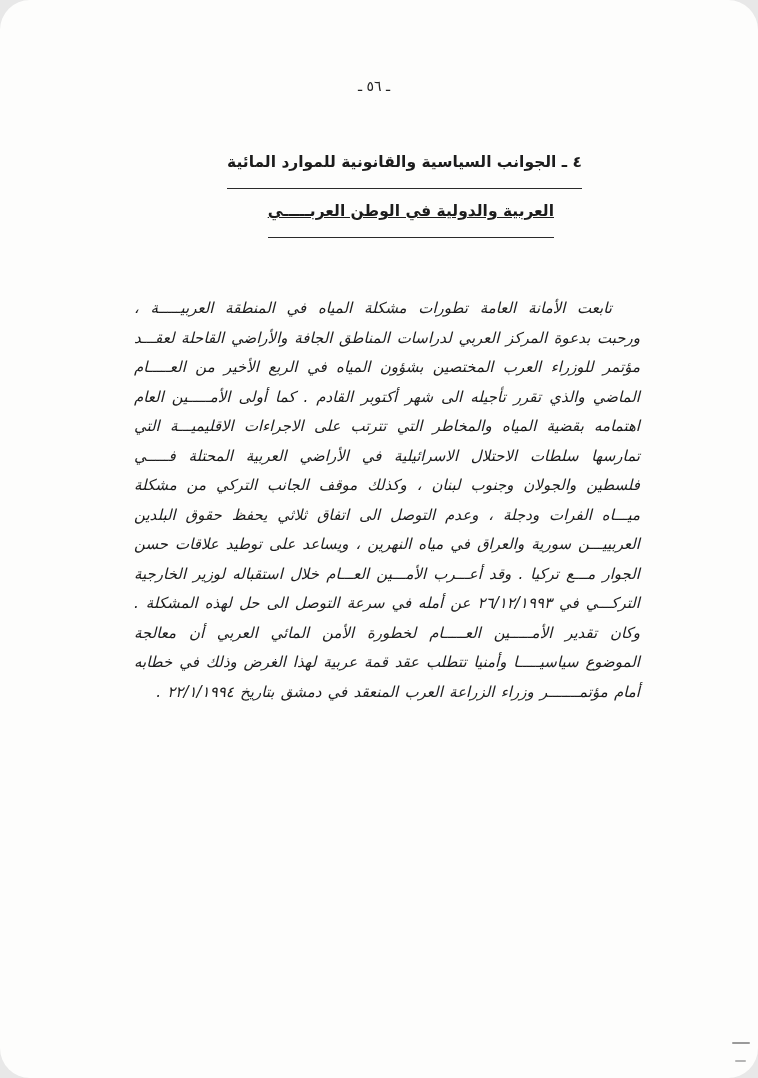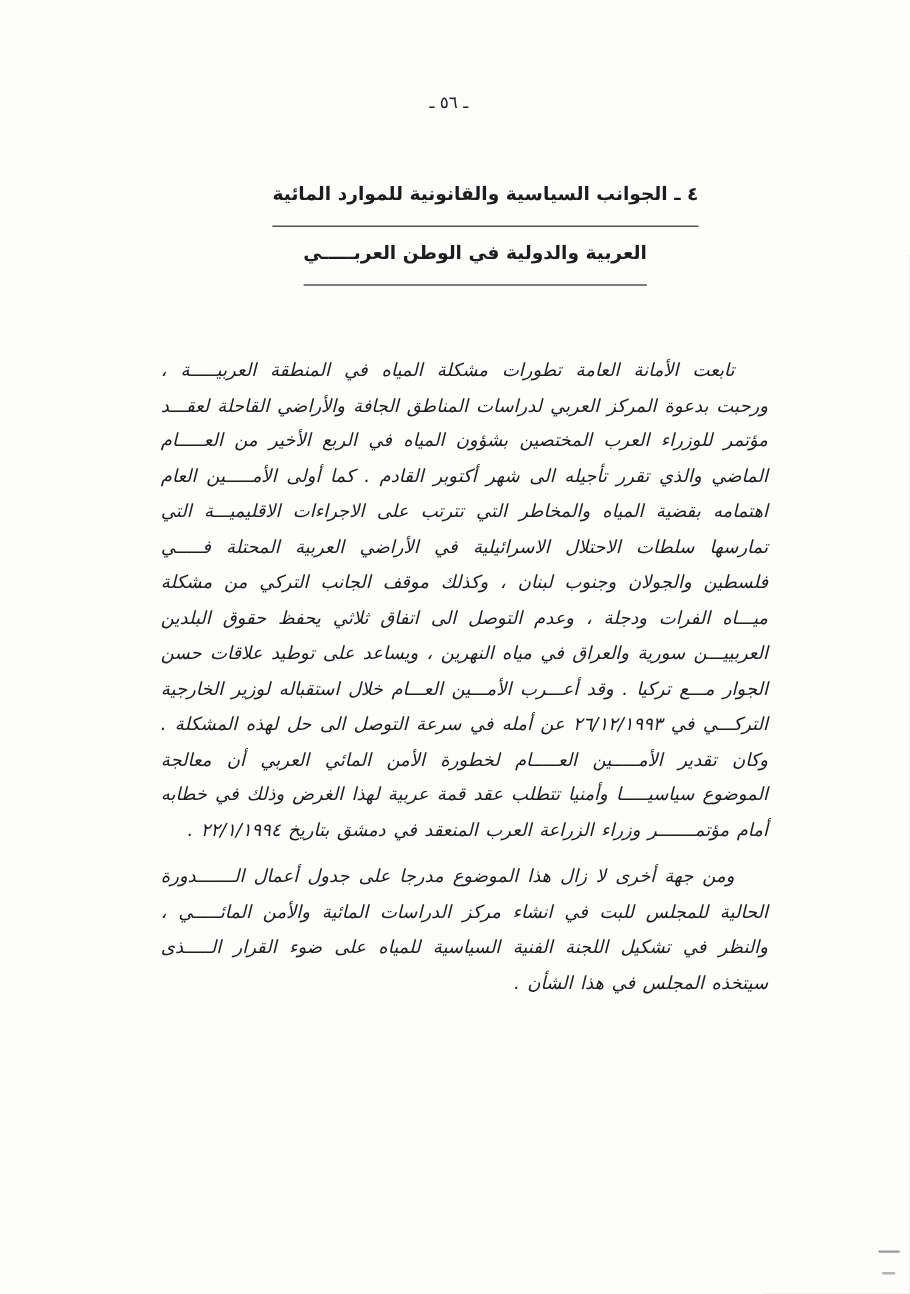--- a/index.html
+++ b/index.html
@@ -9,20 +9,21 @@
   }
   .sheet {
     position: relative;
     width: 758px;
     height: 1078px;
     margin: 0;
     background: #fdfdfc;
     font-family: "DejaVu Sans", sans-serif;
     color: #1c1c1c;
     overflow: hidden;
+    border-radius: 30px;
   }
   .page-number {
     position: absolute;
     top: 78px;
     left: 0;
     right: 10px;
     text-align: center;
     font-size: 14px;
     letter-spacing: 3px;
     color: #222;
@@ -42,21 +43,22 @@
     font-weight: 600;
     line-height: 20px;
   }
   .heading-line {
     display: inline-block;
     border-bottom: 1.5px solid #2a2a2a;
     padding-bottom: 16px;
     margin-bottom: 12px;
   }
   .heading-line-2 {
-    margin-right: 43px;
+    margin-right: 28px;
+    text-decoration: underline;
   }
   .para {
     font-size: 15px;
     line-height: 29.5px;
     text-align: justify;
     text-indent: 28px;
     margin: 0 0 9px 0;
     word-spacing: 1.5px;
     font-style: italic;
   }
@@ -88,20 +90,19 @@
   <div class="content">
 
     <div class="heading">
       <span class="heading-line">٤ ـ  الجوانب السياسية والقانونية للموارد المائية</span>
       <br>
       <span class="heading-line heading-line-2">العربية والدولية في الوطن العربـــــي</span>
     </div>
 
     <p class="para">تابعت الأمانة العامة تطورات مشكلة المياه في المنطقة العربيـــــة ، ورحبت بدعوة المركز العربي لدراسات المناطق الجافة والأراضي القاحلة لعقـــد مؤتمر للوزراء العرب المختصين بشؤون المياه في الربع الأخير من العـــــام الماضي والذي تقرر تأجيله الى شهر أكتوبر القادم . كما أولى الأمـــــين العام اهتمامه بقضية المياه والمخاطر التي تترتب على الاجراءات الاقليميـــة التي تمارسها سلطات الاحتلال الاسرائيلية في الأراضي العربية المحتلة فـــــي فلسطين والجولان وجنوب لبنان ، وكذلك موقف الجانب التركي من مشكلة ميـــاه الفرات ودجلة ، وعدم التوصل الى اتفاق ثلاثي يحفظ حقوق البلدين العربييـــن سورية والعراق في مياه النهرين ، ويساعد على توطيد علاقات حسن الجوار مـــع تركيا . وقد أعـــرب الأمـــين العـــام خلال استقباله لوزير الخارجية التركـــي في ٢٦/١٢/١٩٩٣ عن أمله في سرعة التوصل الى حل لهذه المشكلة . وكان تقدير الأمـــــين العـــــام لخطورة الأمن المائي العربي أن معالجة الموضوع سياسيـــــا وأمنيا تتطلب عقد قمة عربية لهذا الغرض وذلك في خطابه أمام مؤتمـــــــر وزراء الزراعة العرب المنعقد في دمشق بتاريخ ٢٢/١/١٩٩٤ .</p>
 
-    <p class="para">ومن جهة أخرى لا زال هذا الموضوع مدرجا على جدول أعمال الـــــــدورة الحالية للمجلس للبت في انشاء مركز الدراسات المائية والأمن المائـــــي ، والنظر في تشكيل اللجنة الفنية السياسية للمياه على ضوء القرار الـــــذى سيتخذه المجلس في هذا الشأن .</p>
 
   </div>
 
   <div class="artifact artifact-1"></div>
   <div class="artifact artifact-2"></div>
 
 </div>
 
 </body></html>

